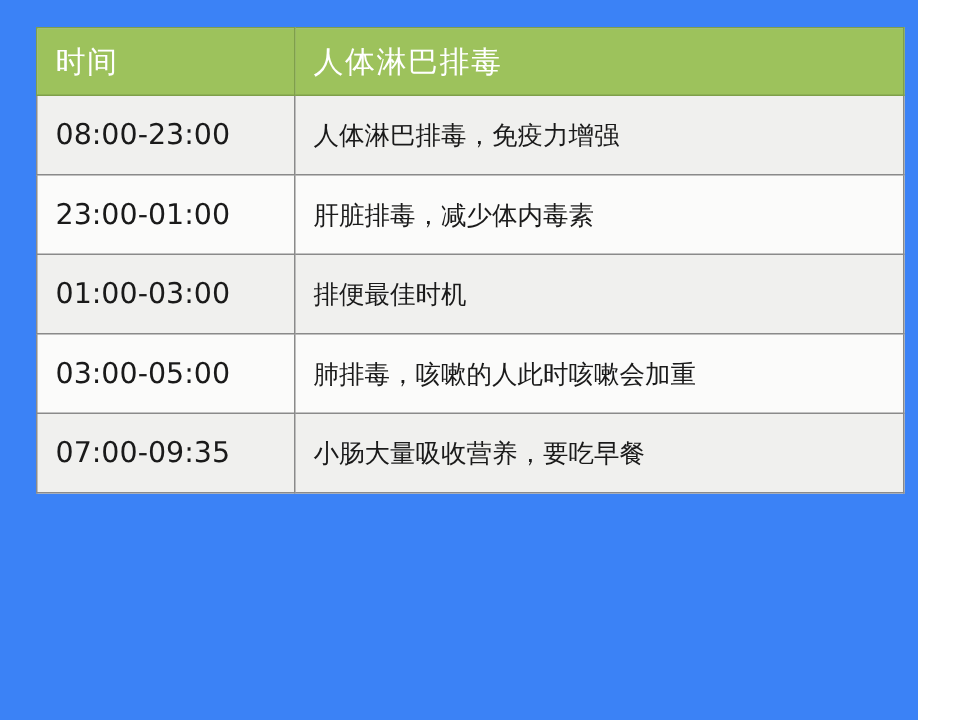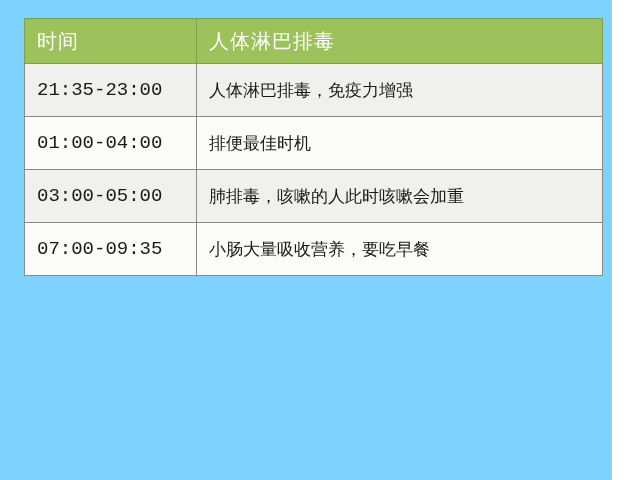--- a/index.html
+++ b/index.html
@@ -10,22 +10,21 @@
     width: 640px;
     height: 480px;
     background: #ffffff;
     font-family: "DejaVu Sans", "Liberation Sans", sans-serif;
     overflow: hidden;
   }
   .page {
     position: relative;
     width: 612px;
     height: 480px;
-    background: #7dd3fc;
-    font-family: Liberation Mono, monospace;
+    background: #3b82f6;
   }
   .detox-table {
     position: absolute;
     left: 24px;
     top: 18px;
     width: 578px;
     border-collapse: collapse;
     table-layout: fixed;
     border: 1px solid #808080;
     background: #f3f3f1;
@@ -79,25 +78,29 @@
       <col class="col-organ">
     </colgroup>
     <thead>
       <tr>
         <th>时间</th>
         <th>人体淋巴排毒</th>
       </tr>
     </thead>
     <tbody>
       <tr>
-        <td class="time-cell">21:35-23:00</td>
+        <td class="time-cell">08:00-23:00</td>
         <td class="organ-cell">人体淋巴排毒，免疫力增强</td>
       </tr>
       <tr>
-        <td class="time-cell">01:00-04:00</td>
+        <td class="time-cell">23:00-01:00</td>
+        <td class="organ-cell">肝脏排毒，减少体内毒素</td>
+      </tr>
+      <tr>
+        <td class="time-cell">01:00-03:00</td>
         <td class="organ-cell">排便最佳时机</td>
       </tr>
       <tr>
         <td class="time-cell">03:00-05:00</td>
         <td class="organ-cell">肺排毒，咳嗽的人此时咳嗽会加重</td>
       </tr>
       <tr>
         <td class="time-cell">07:00-09:35</td>
         <td class="organ-cell">小肠大量吸收营养，要吃早餐</td>
       </tr>

